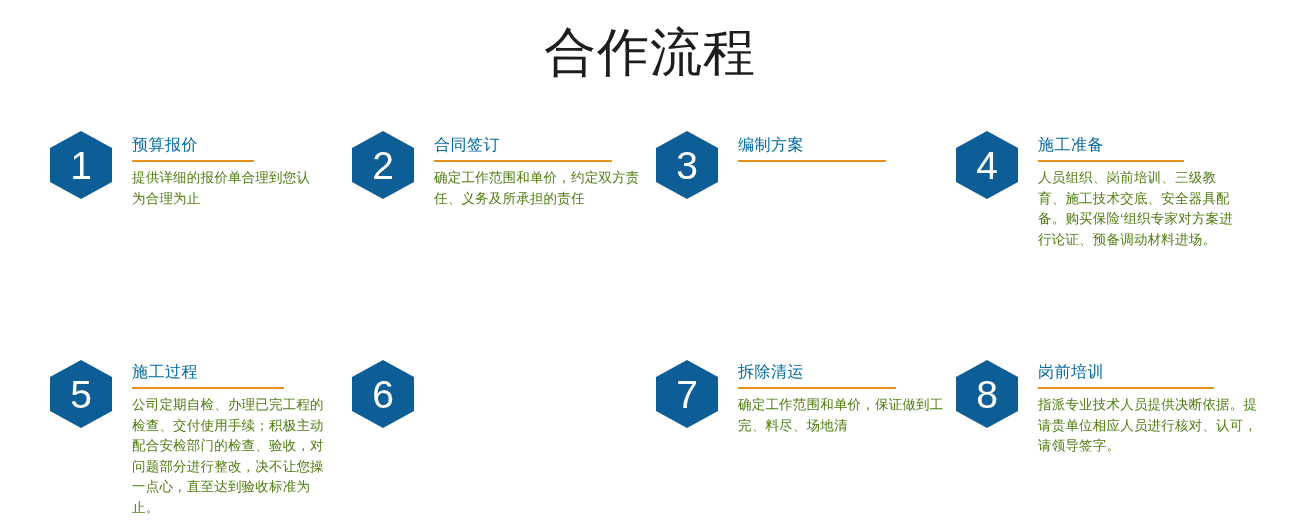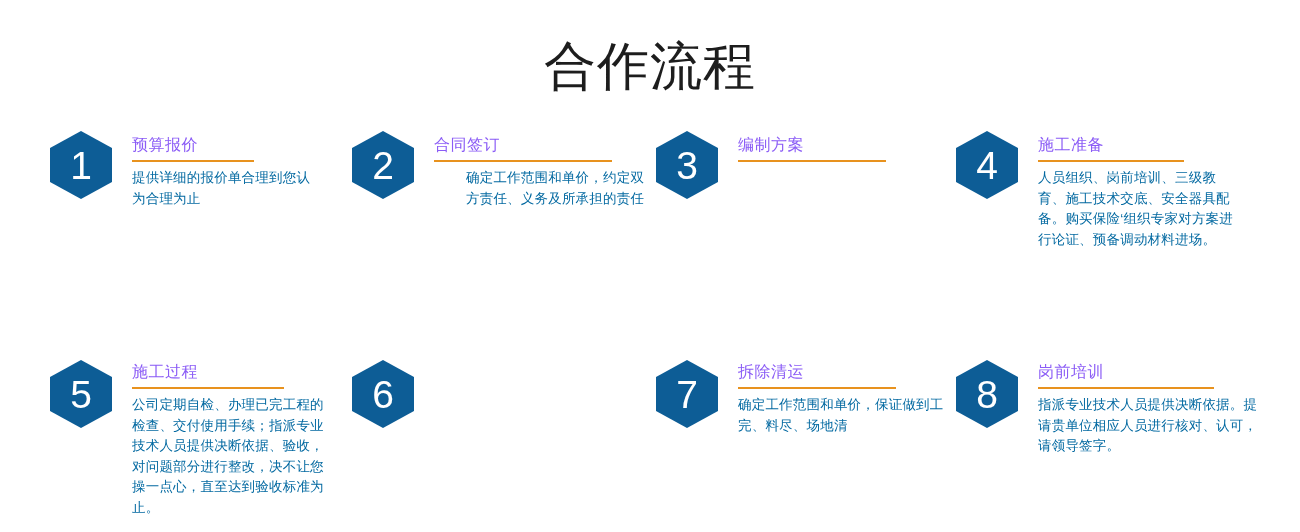--- a/index.html
+++ b/index.html
@@ -17,21 +17,21 @@
   }
 
   .page-title {
     width: 100%;
     text-align: center;
     font-size: 52px;
     line-height: 1;
     font-weight: 400;
     color: #1d1d1d;
     letter-spacing: 1px;
-    padding-top: 40px;
+    padding-top: 26px;
     margin: 0;
   }
 
   .grid {
     position: absolute;
     top: 131px;
     left: 0;
     width: 1300px;
     display: grid;
     grid-template-columns: 302px 304px 300px 330px;
@@ -79,21 +79,21 @@
 
   .content {
     flex: 1 1 auto;
     min-width: 0;
     padding-top: 4px;
   }
 
   .step-title {
     font-size: 16px;
     line-height: 20px;
-    color: #8b5cf6;
+    color: #0369a1;
     font-weight: 400;
     margin: 0;
     letter-spacing: 0.5px;
   }
 
   .rule {
     height: 2px;
     background: #e8921e;
     margin-top: 5px;
     margin-bottom: 6px;
@@ -104,28 +104,28 @@
   .rule.w3 { width: 148px; }
   .rule.w4 { width: 146px; }
   .rule.w5 { width: 152px; }
   .rule.w6 { width: 168px; }
   .rule.w7 { width: 158px; }
   .rule.w8 { width: 176px; }
 
   .step-desc {
     font-size: 13.5px;
     line-height: 20.5px;
-    color: #0369a1;
+    color: #4d7c0f;
     margin: 0;
     letter-spacing: 0.2px;
   }
 
   .w-narrow { max-width: 186px; }
   .w-mid    { max-width: 196px; }
-  .w-wide   { max-width: 206px; margin-left: 32px; }
+  .w-wide   { max-width: 206px; }
   .w-wider  { max-width: 222px; }
 </style>
 </head>
 <body>
 
 <h1 class="page-title">合作流程</h1>
 
 <div class="grid">
 
   <div class="step row1">
@@ -181,21 +181,21 @@
 
   <div class="step row2">
     <div class="hex-wrap">
       <div class="hex">
         <span class="hex-num">5</span>
       </div>
     </div>
     <div class="content">
       <div class="step-title">施工过程</div>
       <div class="rule w5"></div>
-      <p class="step-desc w-mid">公司定期自检、办理已完工程的检查、交付使用手续；指派专业技术人员提供决断依据、验收，对问题部分进行整改，决不让您操一点心，直至达到验收标准为止。</p>
+      <p class="step-desc w-mid">公司定期自检、办理已完工程的检查、交付使用手续；积极主动配合安检部门的检查、验收，对问题部分进行整改，决不让您操一点心，直至达到验收标准为止。</p>
     </div>
   </div>
 
   <div class="step row2">
     <div class="hex-wrap">
       <div class="hex">
         <span class="hex-num">6</span>
       </div>
     </div>
   </div>

